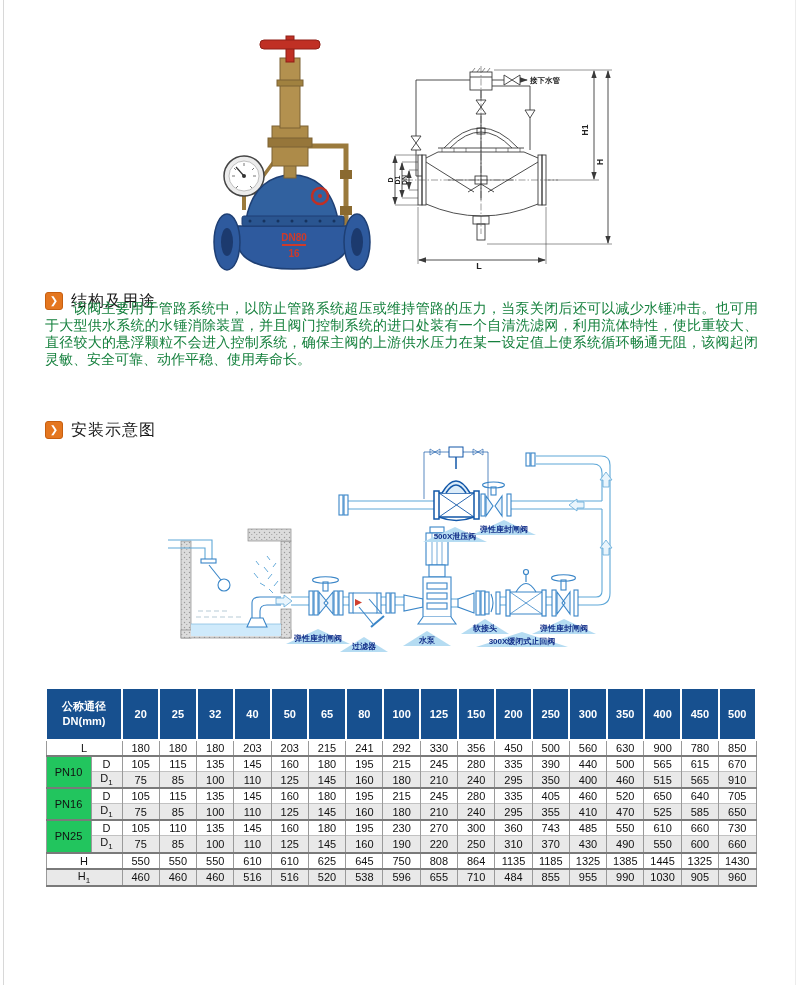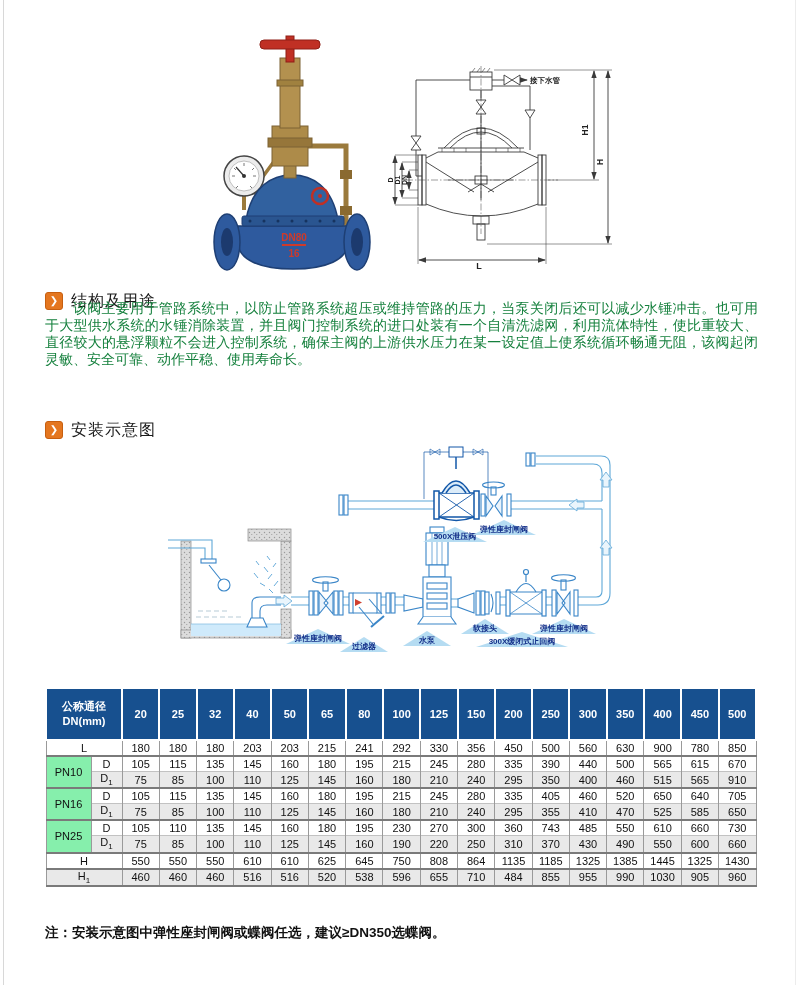--- a/index.html
+++ b/index.html
@@ -22,21 +22,21 @@
   #intro{position:absolute;left:45px;top:300px;width:713px;font-size:14px;line-height:17px;
          text-align:justify;text-indent:2em;color:#15803d;}
 
   #dim-table{position:absolute;left:45px;top:687px;width:712px;border-collapse:collapse;table-layout:fixed;}
   #dim-table th{background:#17508f;color:#fff;border:2px solid #fff;font-size:11px;font-weight:bold;
                 height:50px;padding:0;text-align:center;}
   #dim-table th.hl{white-space:pre-line;line-height:1.35;}
   #dim-table td{border-left:1px solid #9a9a9a;border-right:1px solid #9a9a9a;border-top:1px solid #c2c2c2;
                 text-align:center;font-size:11px;height:14px;padding:0;color:#111;background:#fff;}
   #dim-table tr.shade td{background:#e9e9e9;}
-  #dim-table td.grp{background:#86efac;}
+  #dim-table td.grp{background:#22c55e;}
   #dim-table tr.sep td{border-top:2px solid #7a7a7a;}
   #dim-table tbody tr:last-child td{border-bottom:2px solid #7a7a7a;}
   #dim-table sub{font-size:8px;}
 
   #note{position:absolute;left:45px;top:924px;width:713px;font-size:13.5px;font-weight:bold;color:#111;}
 </style>
 </head>
 <body>
 
 <div id="page">
@@ -597,14 +597,13 @@
           <td>855</td>
           <td>955</td>
           <td>990</td>
           <td>1030</td>
           <td>905</td>
           <td>960</td>
         </tr>
       </tbody>
     </table>
 
-  <div id="note">注：安装示意图中弹性座封闸阀或蝶阀任选，建议≥DN350选蝶阀。</div>
 </div>
 
 </body></html>

